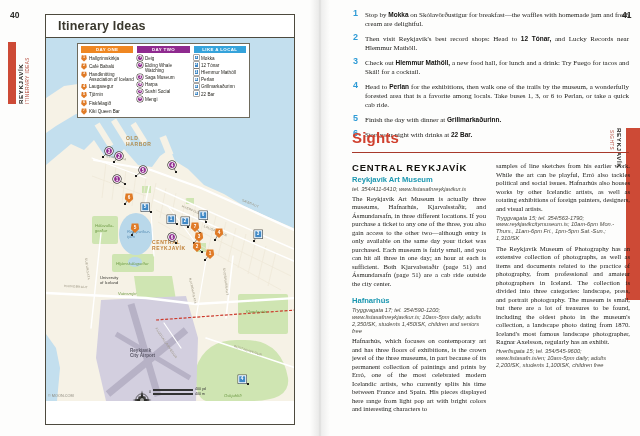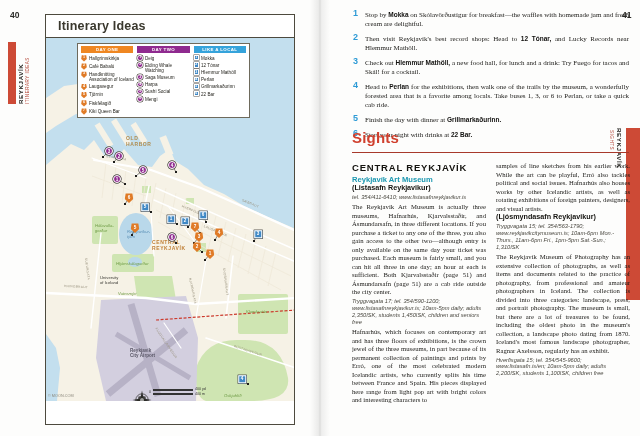--- a/index.html
+++ b/index.html
@@ -403,26 +403,25 @@
     <div class="step"><span class="step-num">5</span>Finish the day with dinner at <b>Grillmarkaðurinn.</b></div>
     <div class="step"><span class="step-num">6</span>Start your night with drinks at <b>22 Bar.</b></div>
   </div>
 
 <div id="sights-heading" class="abs">Sights</div>
 <div id="sights-rule" class="abs"></div>
 <div id="sights-cols" class="abs">
   <div class="sg-col" id="sg-col1">
       <div class="sg-region">CENTRAL REYKJAVÍK</div>
       <div class="sg-title">Reykjavík Art Museum</div>
-      <div class="sg-subtitle">(Listasafn Reykjavikur)</div>
       <div class="sg-info">tel. 354/411-6410; www.listasafnreykjavikur.is</div>
       <div class="sg-body">The Reykjavík Art Museum is actually three museums, Hafnarhús, Kjarvalsstaðir, and Ásmundarsafn, in three different locations. If you purchase a ticket to any one of the three, you also gain access to the other two—although entry is only available on the same day your ticket was purchased. Each museum is fairly small, and you can hit all three in one day; an hour at each is sufficient. Both Kjarvalsstaðir (page 51) and Ásmundarsafn (page 51) are a cab ride outside the city center.</div>
+      <div class="sg-title">Hafnarhús</div>
       <div class="sg-info">Tryggvagata 17; tel. 354/590-1200; www.listasafnreykjavikur.is; 10am-5pm daily; adults 2,350ISK, students 1,450ISK, children and seniors free</div>
       <div class="sg-body">Hafnarhús, which focuses on contemporary art and has three floors of exhibitions, is the crown jewel of the three museums, in part because of its permanent collection of paintings and prints by Erró, one of the most celebrated modern Icelandic artists, who currently splits his time between France and Spain. His pieces displayed here range from light pop art with bright colors and interesting characters to</div>
     </div>
   <div class="sg-col" id="sg-col2">
       <div class="sg-body">samples of line sketches from his earlier work. While the art can be playful, Erró also tackles political and social issues. Hafnarhús also houses works by other Icelandic artists, as well as rotating exhibitions of foreign painters, designers, and visual artists.</div>
-      <div class="sg-subtitle">(Ljósmyndasafn Reykjavikur)</div>
       <div class="sg-info">Tryggvagata 15; tel. 354/563-1790; www.reykjavikcitymuseum.is; 10am-6pm Mon.-Thurs., 11am-6pm Fri., 1pm-5pm Sat.-Sun.; 1,310ISK</div>
       <div class="sg-body">The Reykjavík Museum of Photography has an extensive collection of photographs, as well as items and documents related to the practice of photography, from professional and amateur photographers in Iceland. The collection is divided into three categories: landscape, press, and portrait photography. The museum is small, but there are a lot of treasures to be found, including the oldest photo in the museum's collection, a landscape photo dating from 1870. Iceland's most famous landscape photographer, Ragnar Axelsson, regularly has an exhibit.</div>
       <div class="sg-info">Hverfisgata 15; tel. 354/545-9600; www.listasafn.is/en; 10am-5pm daily; adults 2,200ISK, students 1,100ISK, children free</div>
     </div>
 </div>
 
 </body></html>

